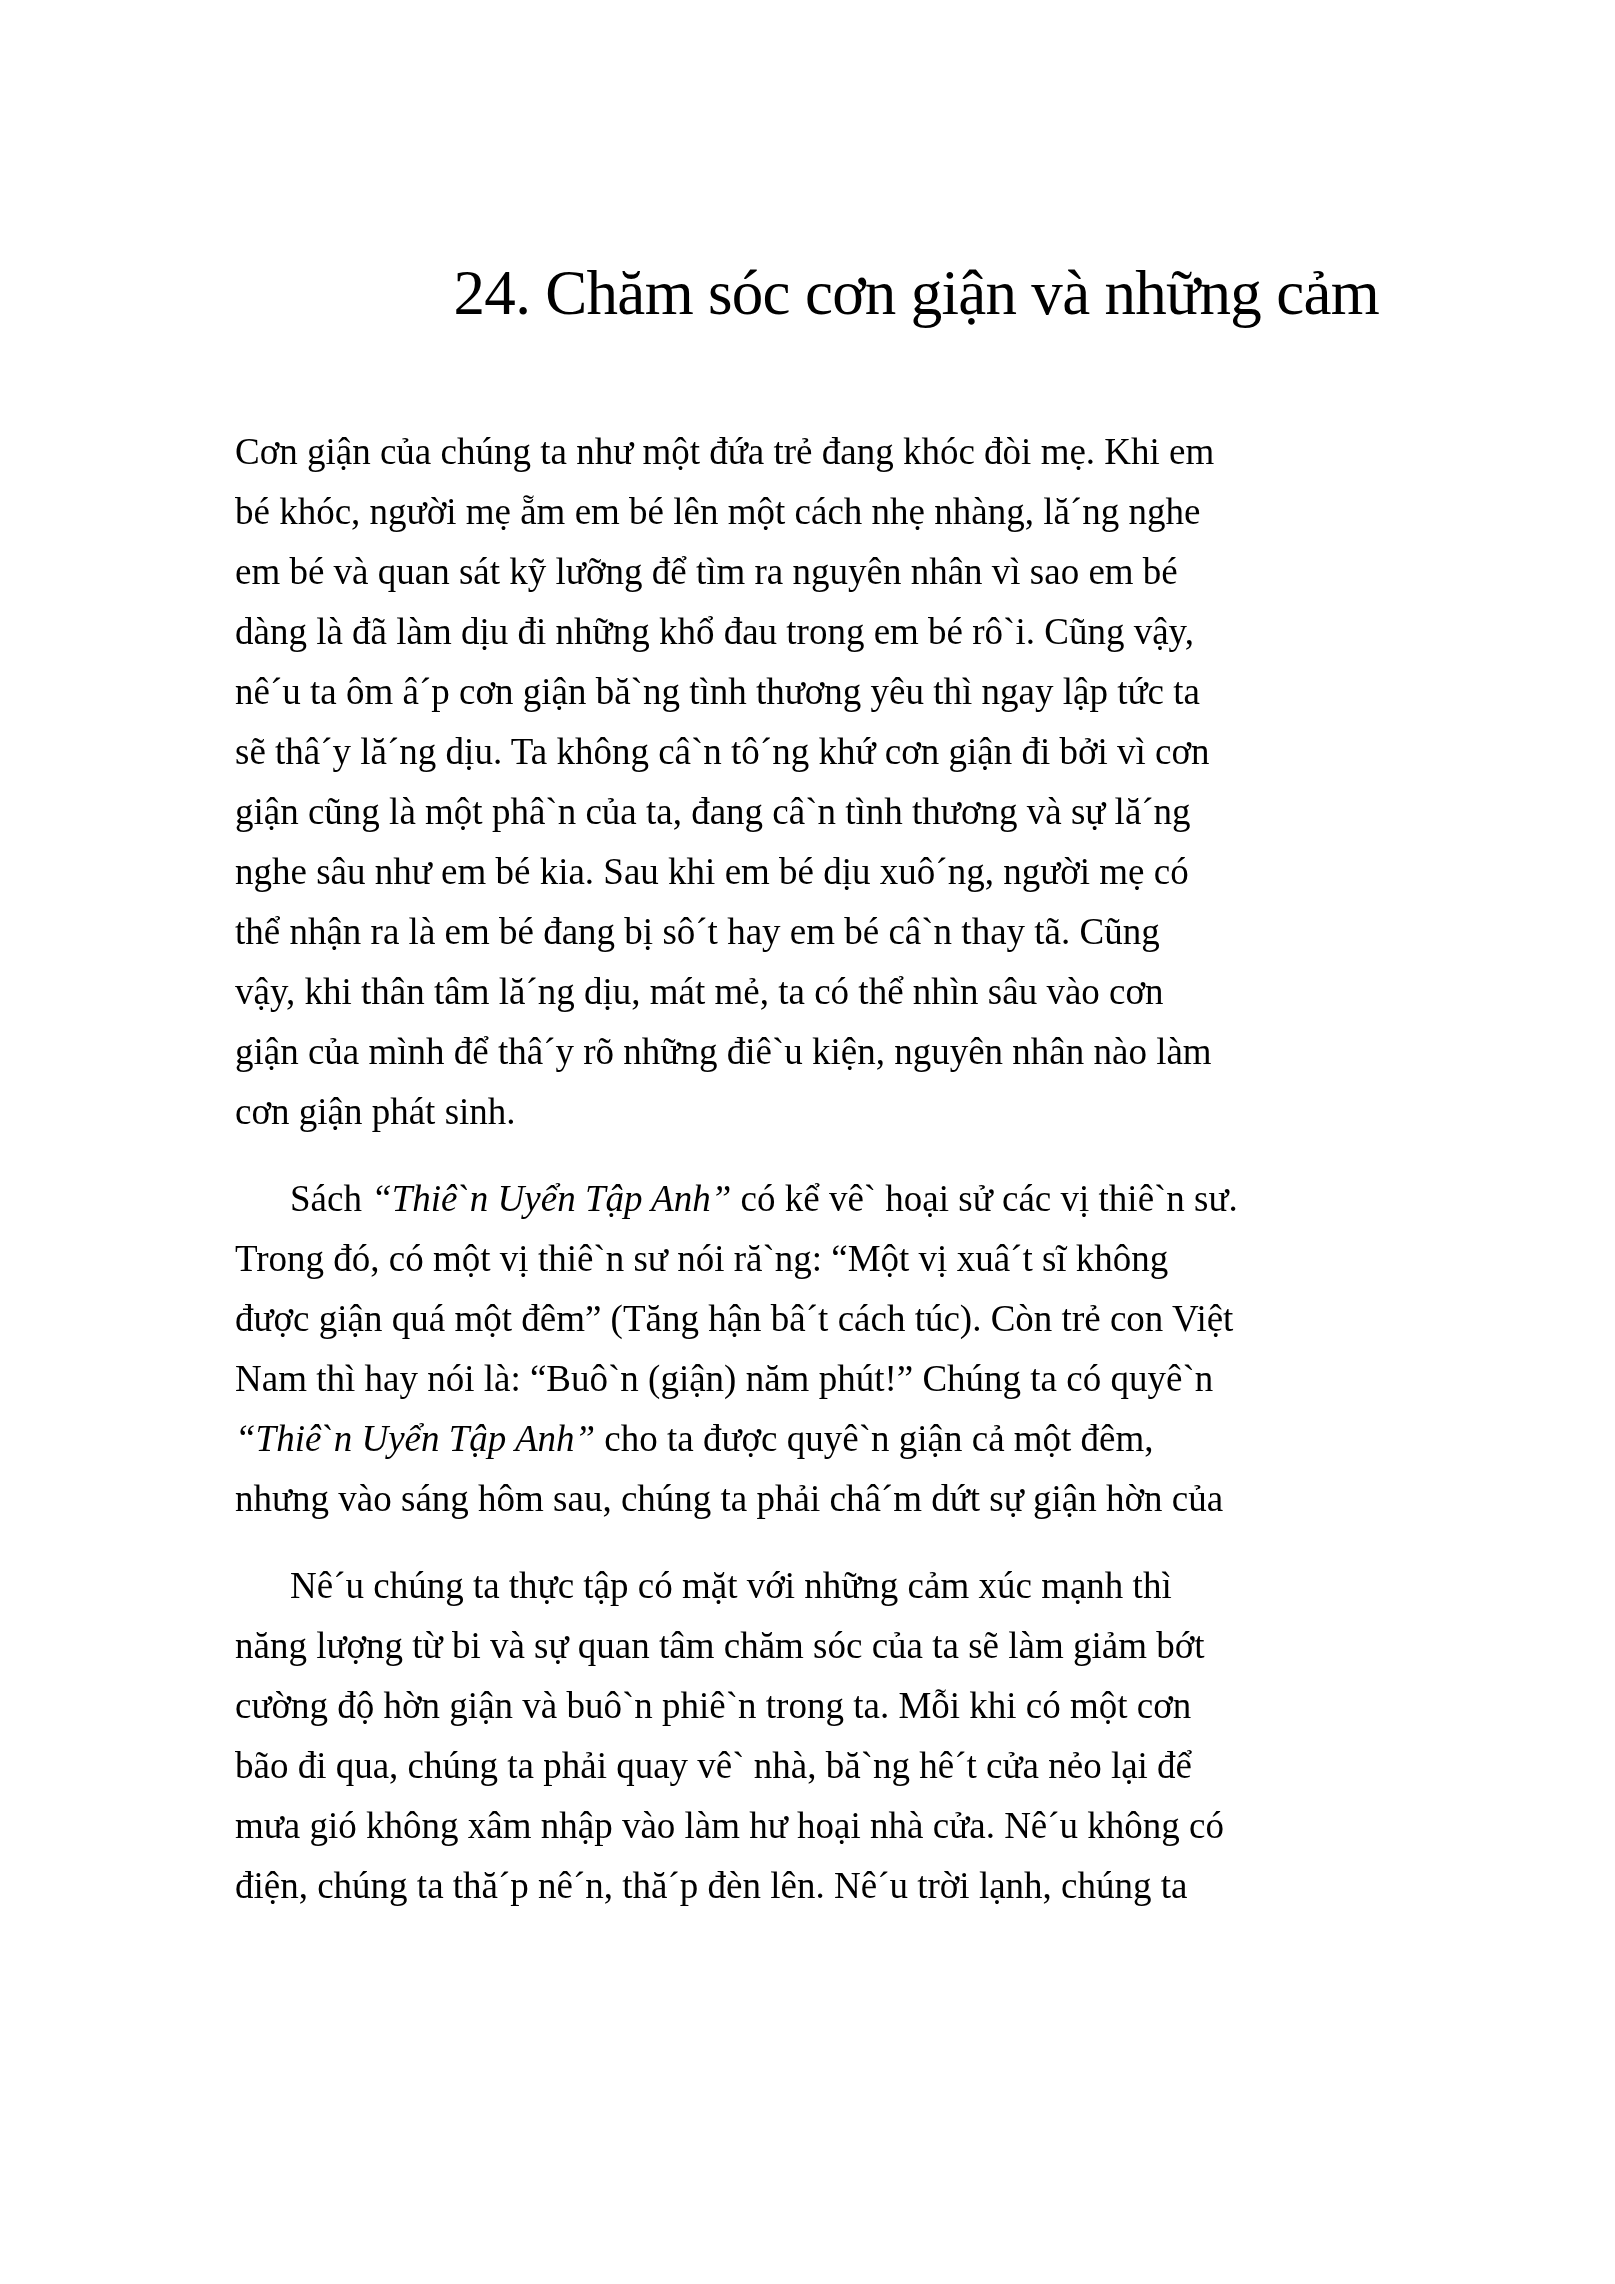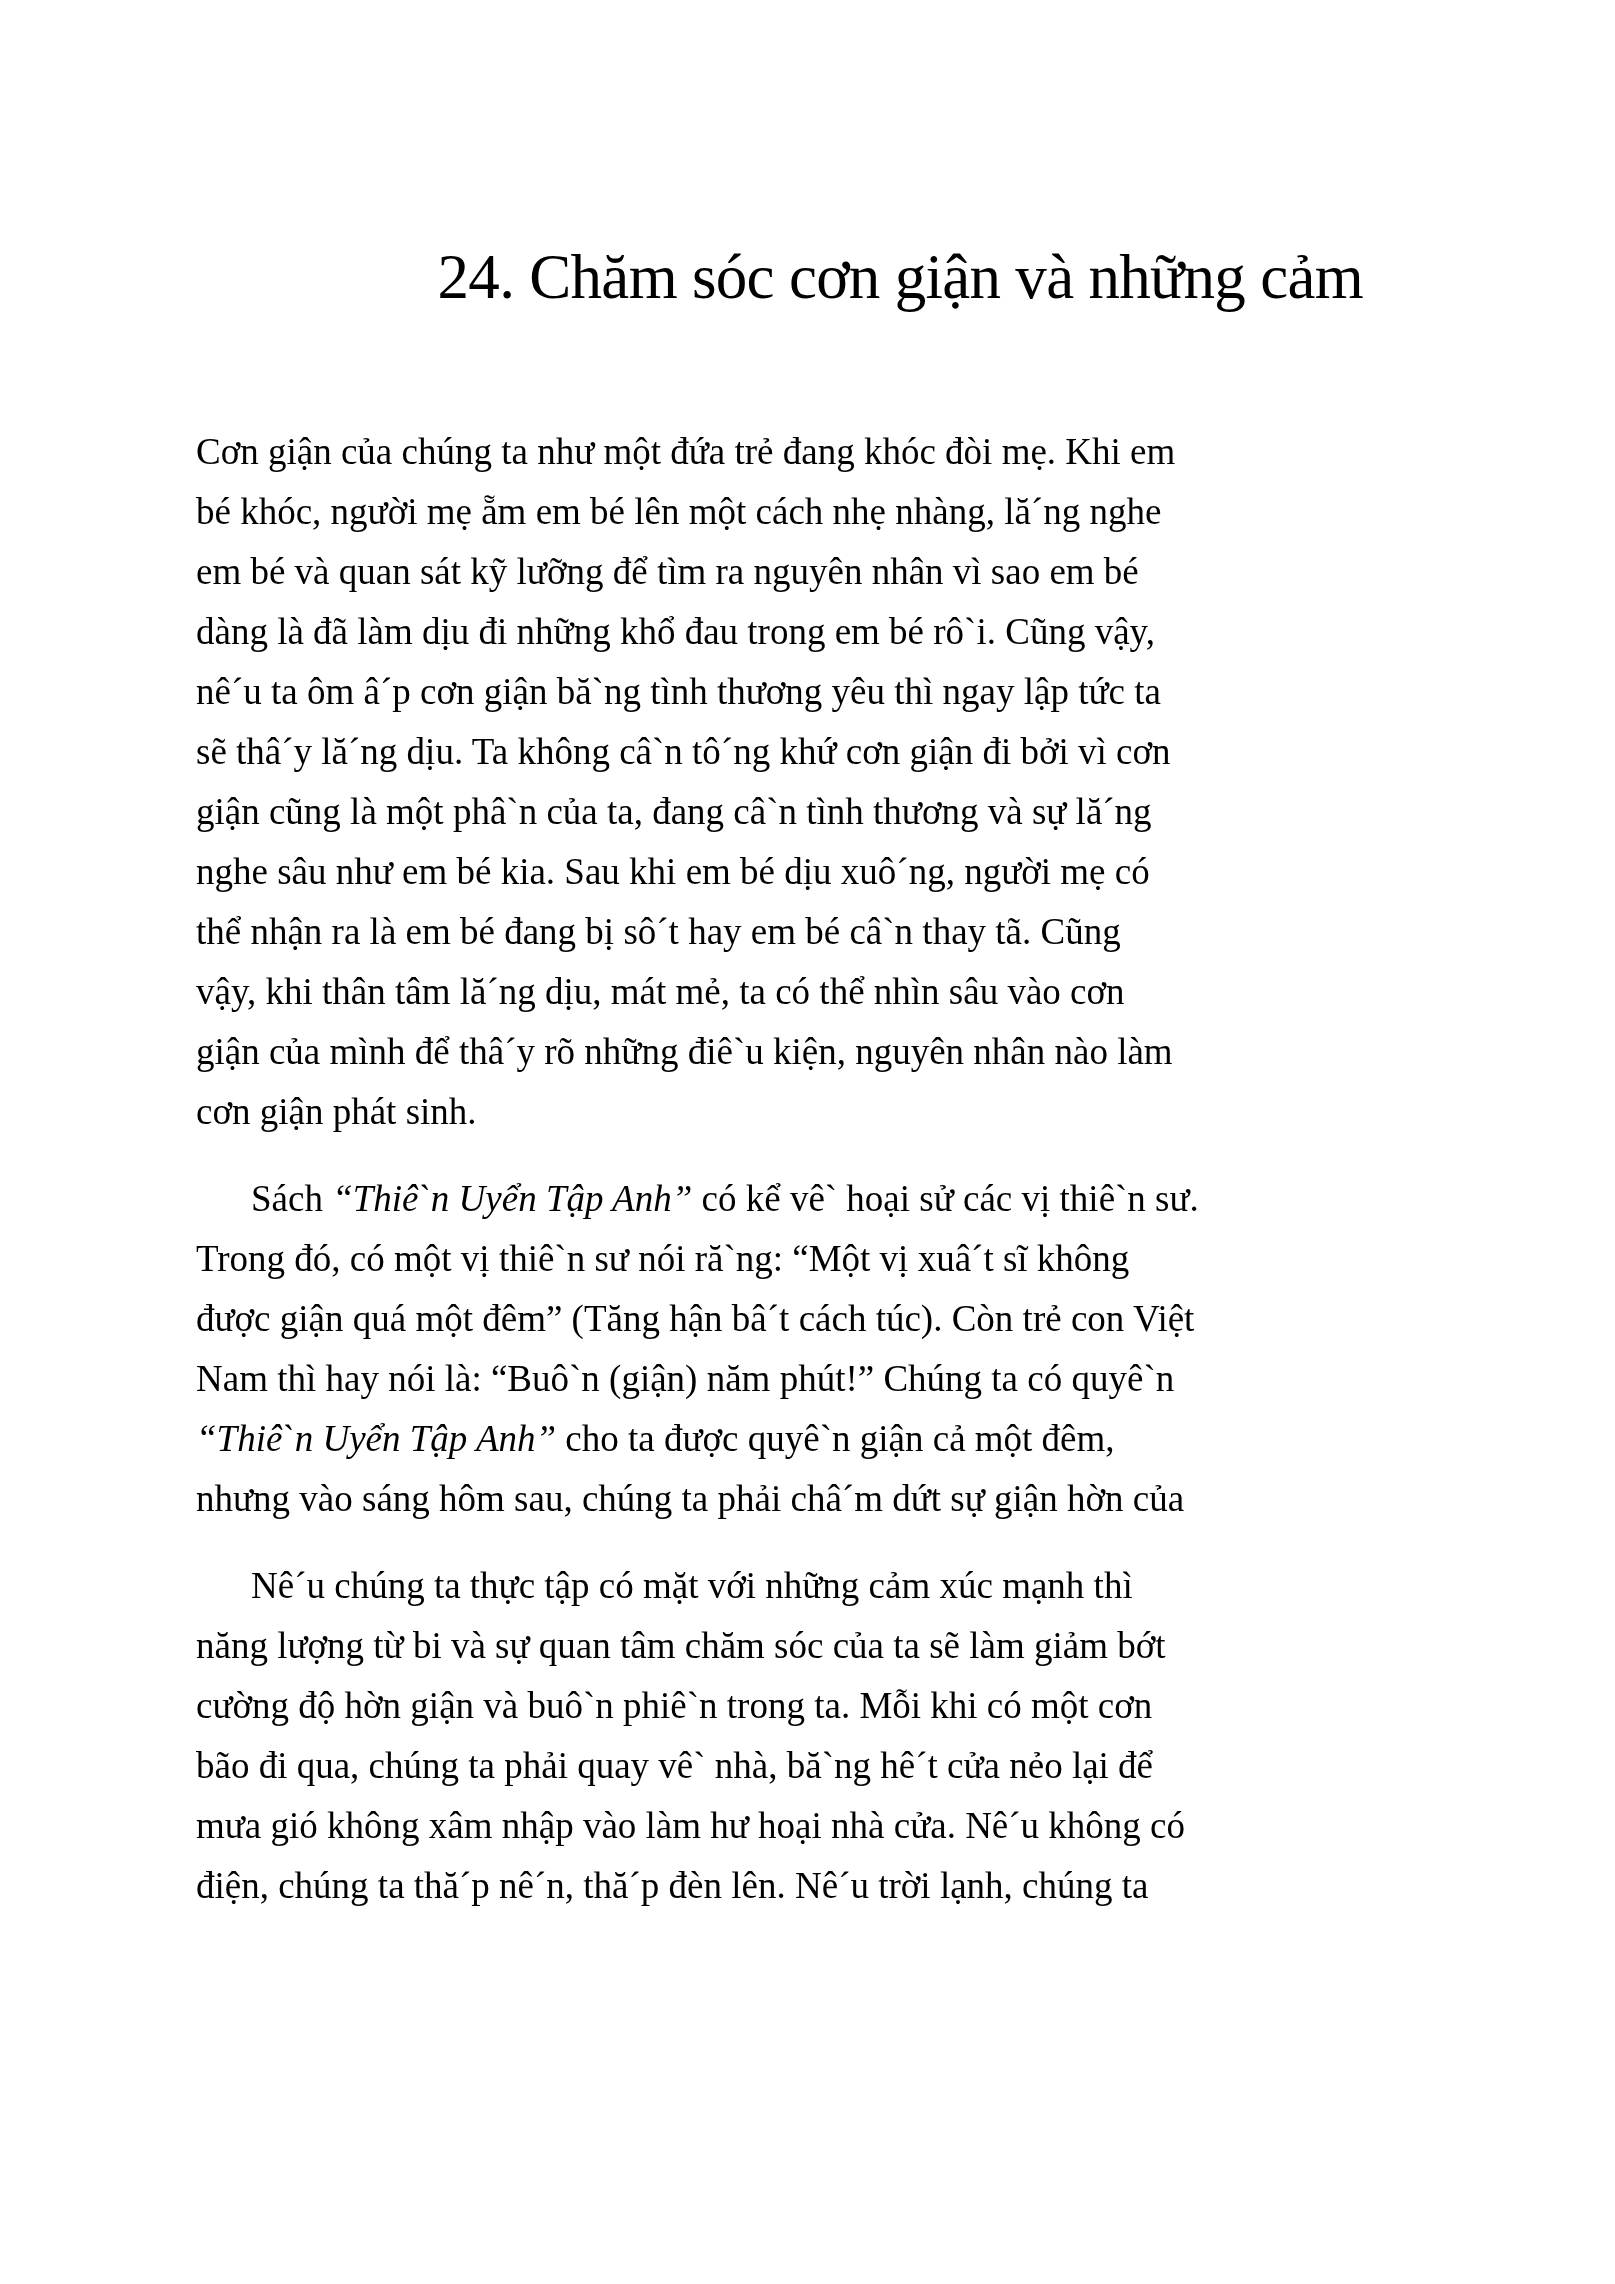--- a/index.html
+++ b/index.html
@@ -14,21 +14,21 @@
     background: #ffffff;
     color: #000000;
     font-family: "Liberation Serif", "DejaVu Serif", serif;
     overflow: hidden;
   }
   .chapter-title {
     position: absolute;
     left: 196px;
     top: 229px;
     width: 1167px;
-    margin: 0;
+    margin: 16px;
     font-size: 63px;
     font-weight: normal;
     line-height: 96px;
     text-align: right;
     letter-spacing: -0.7px;
   }
   .chapter-title .tline {
     display: block;
     white-space: pre;
   }
@@ -41,20 +41,21 @@
     line-height: 60px;
     text-align: left;
   }
   .para {
     margin: 0 0 27px 0;
     padding: 0;
   }
   .para .line {
     display: block;
     white-space: pre;
+    margin-left: 39px;
   }
   .para.indent .line:first-child {
     padding-left: 55px;
   }
   .italic {
     font-style: italic;
   }
 </style>
 </head>
 <body>

